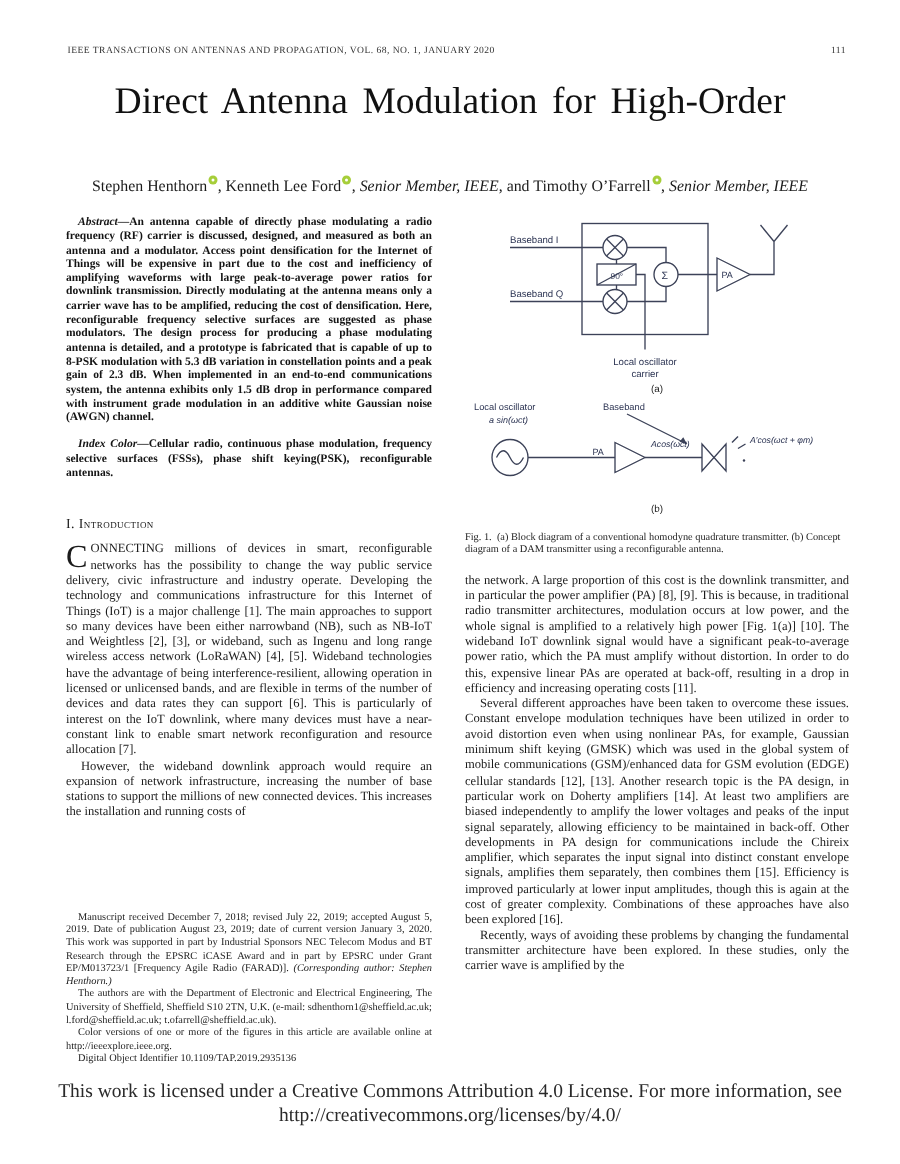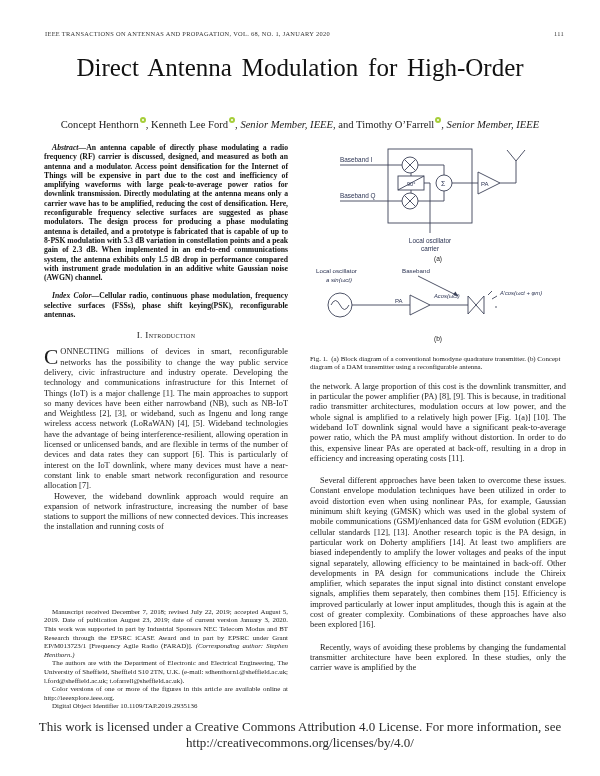--- a/index.html
+++ b/index.html
@@ -48,40 +48,40 @@
     color: #1b1b1b;
   }
   p.indent { text-indent: 10px; }
   p.abstract, p.index-terms {
     font-size: 7.7px; line-height: 9.3px; font-weight: bold;
     text-align: justify; text-indent: 8px; color: #141414;
   }
   p.index-terms { margin-top: 9px; }
   .lead-label { font-style: italic; font-weight: bold; }
   h2.section-heading {
-    margin-top: 11px; margin-bottom: 7px;
-    text-align: center; font-size: 9.2px; font-weight: 400;
+    margin-top: 25px; margin-bottom: 7px;
+    font-size: 9.2px; font-weight: 400;
     font-variant: small-caps; letter-spacing: 0.3px; color: #1b1b1b;
   }
   .dropcap {
     float: left; font-size: 21.5px; line-height: 18px;
     padding-right: 2px; padding-top: 1px; font-weight: 400;
   }
   .footnote-block {
     position: absolute; bottom: 2px; left: 0; right: 0;
     font-size: 6.9px; line-height: 8.6px; text-align: justify; color: #222;
   }
   .footnote-block p { text-indent: 8px; }
   .figure-block { margin-top: 2px; }
   .fig-svg { display: block; margin: 0 auto; }
   .fig-caption {
     font-size: 6.9px; line-height: 8.4px; text-align: left;
     color: #222; margin-top: 6px; margin-bottom: 10px;
   }
-  .rc-text p + p { margin-top: 12px; }
+  .rc-text p + p { margin-top: 0; }
   .license-line {
     position: absolute; top: 719px; left: 0; right: 0;
     text-align: center; font-size: 13px; color: #2a2a2a;
   }
   svg text { font-family: "Liberation Sans", "DejaVu Sans", sans-serif; }
   .fig-ink { stroke: #3c4258; fill: none; stroke-width: 0.9; }
   .fig-label { fill: #2b3352; }
   .fig-sub { fill: #222; }
 </style>
 </head>
@@ -90,21 +90,21 @@
 <div class="running-header">
   <span>IEEE TRANSACTIONS ON ANTENNAS AND PROPAGATION, VOL. 68, NO. 1, JANUARY 2020</span>
   <span>111</span>
 </div>
 
 <h1 class="paper-title">
   <div>Direct Antenna Modulation for High-Order</div>
 </h1>
 
 <div class="author-line">
-  <span>Concept Henthorn</span><span class="orcid"></span><span>, </span><span>Kenneth Lee Ford</span><span class="orcid"></span><span>, </span><i>Senior Member, IEEE</i><span>, and </span><span>Timothy O’Farrell</span><span class="orcid"></span><span>, </span><i>Senior Member, IEEE</i>
+  <span>Stephen Henthorn</span><span class="orcid"></span><span>, </span><span>Kenneth Lee Ford</span><span class="orcid"></span><span>, </span><i>Senior Member, IEEE</i><span>, and </span><span>Timothy O’Farrell</span><span class="orcid"></span><span>, </span><i>Senior Member, IEEE</i>
 </div>
 
 <div class="columns">
 
   <div class="col">
     <p class="abstract"><span class="lead-label">Abstract—</span><span>An antenna capable of directly phase modulating a radio frequency (RF) carrier is discussed, designed, and measured as both an antenna and a modulator. Access point densification for the Internet of Things will be expensive in part due to the cost and inefficiency of amplifying waveforms with large peak-to-average power ratios for downlink transmission. Directly modulating at the antenna means only a carrier wave has to be amplified, reducing the cost of densification. Here, reconfigurable frequency selective surfaces are suggested as phase modulators. The design process for producing a phase modulating antenna is detailed, and a prototype is fabricated that is capable of up to 8-PSK modulation with 5.3 dB variation in constellation points and a peak gain of 2.3 dB. When implemented in an end-to-end communications system, the antenna exhibits only 1.5 dB drop in performance compared with instrument grade modulation in an additive white Gaussian noise (AWGN) channel.</span></p>
 
     <p class="index-terms"><span class="lead-label">Index Color—</span><span>Cellular radio, continuous phase modulation, frequency selective surfaces (FSSs), phase shift keying(PSK), reconfigurable antennas.</span></p>
 
     <h2 class="section-heading">I. Introduction</h2>

